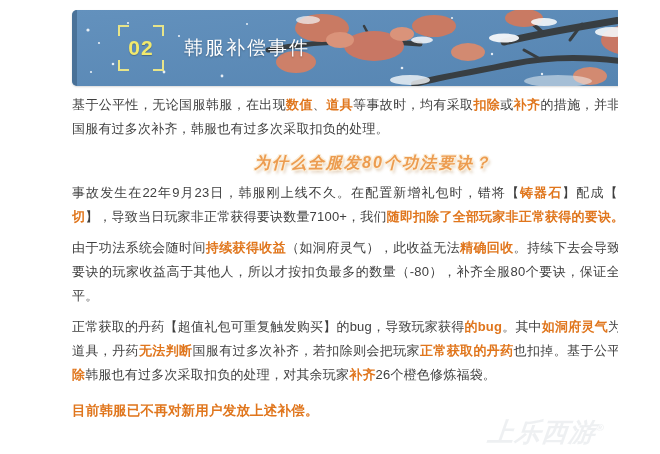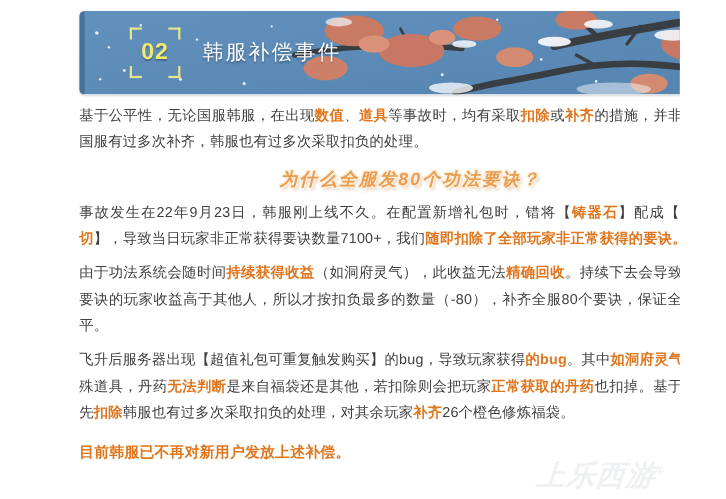--- a/index.html
+++ b/index.html
@@ -142,21 +142,21 @@
 
   <p class="para"><span>基于公平性，无论国服韩服，在出现</span><span class="hl">数值</span><span>、</span><span class="hl">道具</span><span>等事故时，均有采取</span><span class="hl">扣除</span><span>或</span><span class="hl">补齐</span><span>的措施，并非一刀切，国服有过多次补齐，韩服也有过多次采取扣负的处理。</span></p>
 
   <div class="q-head">为什么全服发80个功法要诀？</div>
 
   <p class="para"><span>事故发生在22年9月23日，韩服刚上线不久。在配置新增礼包时，错将【</span><span class="hl">铸器石</span><span>】配成【</span><span class="hl">并非一刀切</span><span>】，导致当日玩家非正常获得要诀数量7100+，我们</span><span class="hl">随即扣除了全部玩家非正常获得的要诀。</span></p>
 
   <p class="para"><span>由于功法系统会随时间</span><span class="hl">持续获得收益</span><span>（如洞府灵气），此收益无法</span><span class="hl">精确回收</span><span>。持续下去会导致提前使用要诀的玩家收益高于其他人，所以才按扣负最多的数量（-80），补齐全服80个要诀，保证全服玩家公平。</span></p>
 
 
-  <p class="para"><span>飞升后服务器出现【超值礼包可重复触发购买】的bug，导致玩家获得</span><span class="hl">的bug</span><span>。其中</span><span class="hl">如洞府灵气</span><span>为新增特殊道具，丹药</span><span class="hl">无法判断</span><span>是来自福袋还是其他，若扣除则会把玩家</span><span class="hl">正常获取的丹药</span><span>也扣掉。基于公平性，先</span><span class="hl">扣除</span><span>韩服也有过多次采取扣负的处理，对其余玩家</span><span class="hl">补齐</span><span>26个橙色修炼福袋。</span></p>
+  <p class="para"><span>正常获取的丹药【超值礼包可重复触发购买】的bug，导致玩家获得</span><span class="hl">的bug</span><span>。其中</span><span class="hl">如洞府灵气</span><span>为新增特殊道具，丹药</span><span class="hl">无法判断</span><span>国服有过多次补齐，若扣除则会把玩家</span><span class="hl">正常获取的丹药</span><span>也扣掉。基于公平性，先</span><span class="hl">扣除</span><span>韩服也有过多次采取扣负的处理，对其余玩家</span><span class="hl">补齐</span><span>26个橙色修炼福袋。</span></p>
 
   <p class="footer-note">目前韩服已不再对新用户发放上述补偿。</p>
 
   <div class="watermark">
     <span>上乐西游</span><sup>®</sup>
   </div>
 
 </div>
 
 </body></html>

